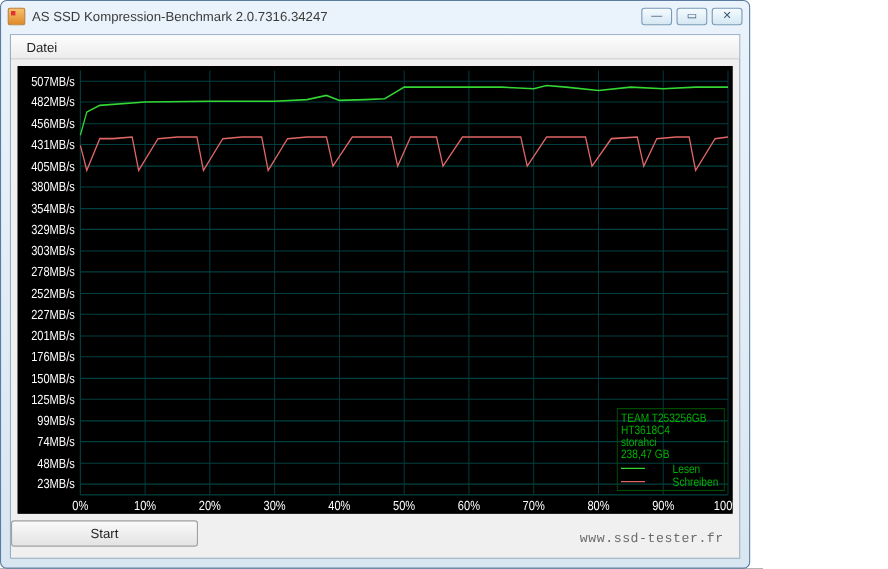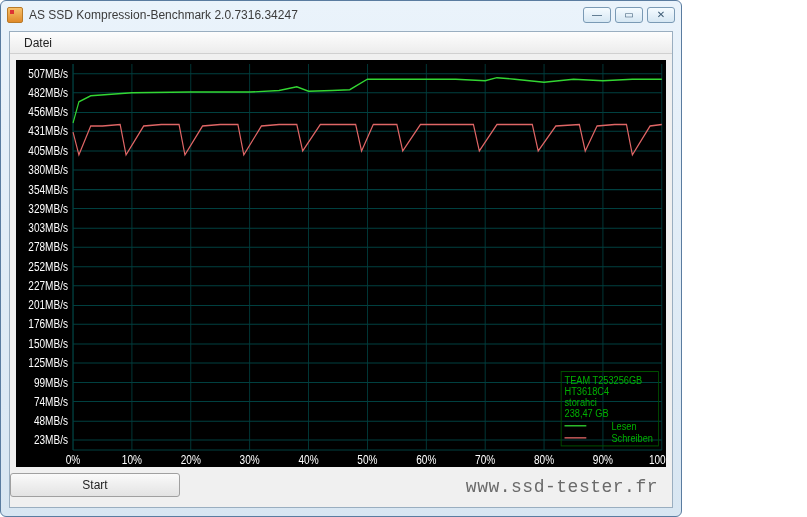--- a/index.html
+++ b/index.html
@@ -16,21 +16,21 @@
   .menu-item { padding: 2px 8px; cursor: default; color:#222; }
   .chart-area { position: absolute; left: 6px; right: 6px; top: 28px; bottom: 40px; background: #000; }
   .chart-svg { width: 100%; height: 100%; display: block; }
   .y-tick-label { fill: #fff; font: 12px "Segoe UI", Tahoma, sans-serif; text-anchor: end; }
   .x-tick-label { fill: #fff; font: 12px "Segoe UI", Tahoma, sans-serif; text-anchor: middle; }
   .legend-box { fill: none; stroke: #005000; }
   .legend-text { fill: #00b000; font: 11px "Segoe UI", Tahoma, sans-serif; }
   .button-bar { position: absolute; left: 0; right: 0; bottom: 6px; height: 28px; display: flex; justify-content: flex-start; gap: 14px; }
   .btn { width: 170px; height: 24px; border: 1px solid #a0a0a0; border-radius: 3px; background: linear-gradient(#fafafa,#e3e3e3); font-size: 12px; color: #222; }
   .btn[disabled] { color: #9a9a9a; background: linear-gradient(#f5f5f5,#eaeaea); }
-  .watermark { position: absolute; right: 14px; bottom: 10px; font-family: "Consolas","Courier New",monospace; color: #6a6a6a; font-size: 18px; letter-spacing: 0.5px; }
+  .watermark { position: absolute; right: 14px; bottom: 10px; font-family: "Consolas","Courier New",monospace; color: #6a6a6a; font-size: 12px; letter-spacing: 0.5px; }
 </style>
 </head>
 <body>
 
 <div class="window">
   <div class="titlebar">
     <div class="app-icon"></div>
     <div class="title-text">AS SSD Kompression-Benchmark 2.0.7316.34247</div>
     <div class="win-controls">
       <div class="win-btn">—</div>

